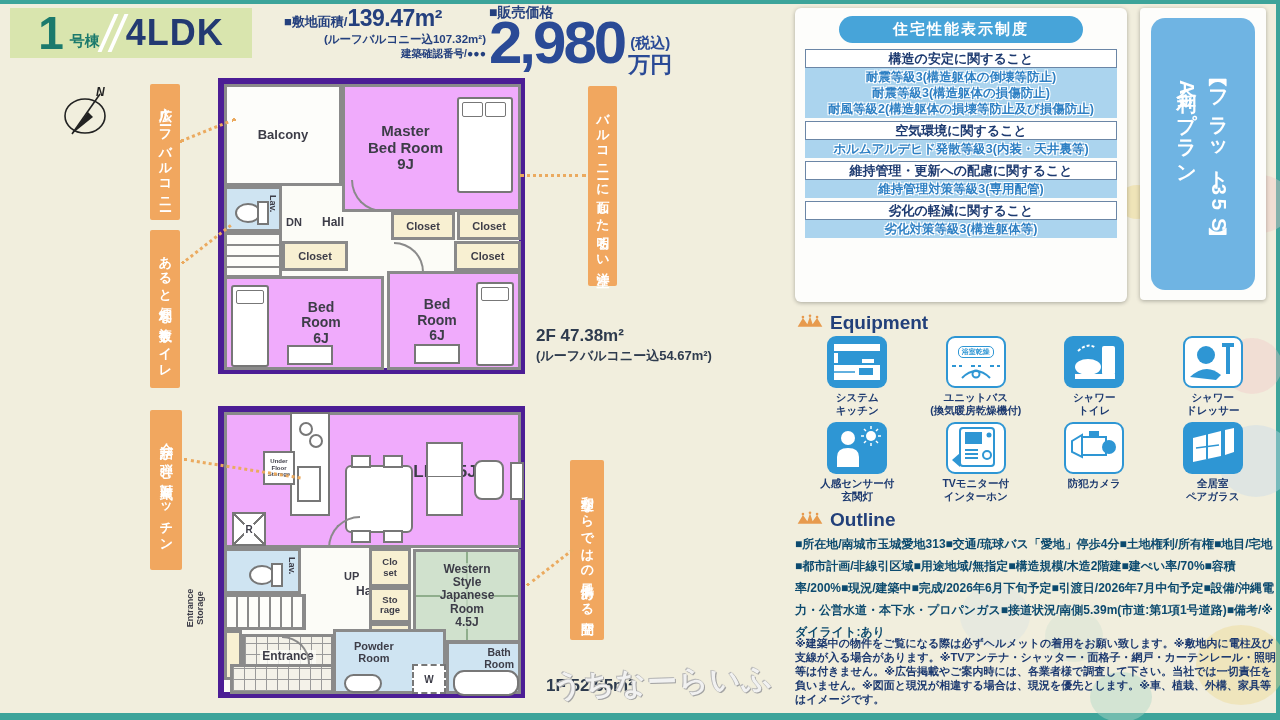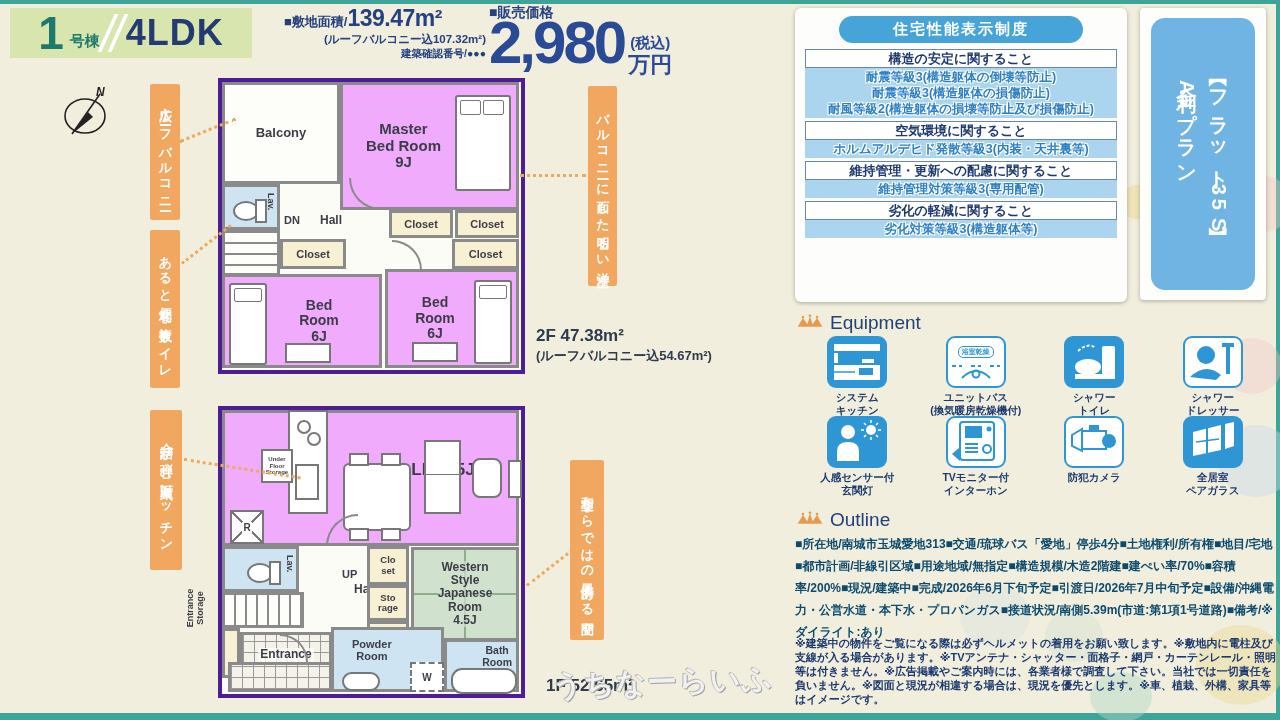--- a/index.html
+++ b/index.html
@@ -38,38 +38,38 @@
   .perf-grade{color:#2e80c4;font-size:12.5px;font-weight:700;line-height:16px;white-space:nowrap;
         text-shadow:1px 1px 0 #fff,-1px -1px 0 #fff,1px -1px 0 #fff,-1px 1px 0 #fff;}
   
   .banner{left:1140px;top:8px;width:126px;height:292px;background:#fdfdfb;border-radius:4px;
         box-shadow:0 1px 4px rgba(0,0,0,.3);}
   .banner-blue{position:absolute;left:11px;top:10px;width:104px;height:272px;background:#6fb4e3;
         border-radius:14px;display:flex;align-items:center;justify-content:center;}
   .banner-text{writing-mode:vertical-rl;color:#fff;font-weight:700;font-size:20px;
         letter-spacing:4px;line-height:1.6;}
   
-  .sec-head{display:flex;align-items:center;gap:5px;color:#22407a;font-size:19px;font-weight:400;}
+  .sec-head{display:flex;align-items:center;gap:5px;color:#22407a;font-size:19px;font-weight:700;}
   .eq-grid{left:798px;top:336px;width:474px;display:grid;grid-template-columns:repeat(4,1fr);
-        row-gap:0;}
+        row-gap:6px;}
   .eq-cell{text-align:center;}
   .eq-ic{width:60px;height:52px;margin:0 auto 3px;border-radius:9px;position:relative;
         display:flex;align-items:center;justify-content:center;flex-direction:column;}
   .eq-blue{background:#2e96d4;}
   .eq-white{background:#fff;border:2.5px solid #2e96d4;box-sizing:border-box;}
   .eq-label{font-size:10.5px;font-weight:700;color:#1d3a70;line-height:1.2;white-space:pre-line;}
   .eq-badge{font-size:7px;font-weight:700;color:#2e96d4;border:1px solid #2e96d4;
         border-radius:5px;padding:0 3px;margin-top:3px;}
   
   .out-details{left:795px;top:533px;width:484px;font-size:12px;line-height:22px;
         font-weight:700;color:#0c4a6e;}
   .out-notes{left:795px;top:636px;width:486px;font-size:11px;line-height:14px;
         font-weight:700;color:#1d3a70;}
   
-  .plan{position:absolute;background:#fcfcf7;border:4px solid #4c1d95;box-sizing:border-box;}
+  .plan{position:absolute;background:#fcfcf7;border:6px solid #4c1d95;box-sizing:border-box;}
   .room{position:absolute;border:3px solid #8a8a8a;box-sizing:border-box;display:flex;
         align-items:center;justify-content:center;text-align:center;}
   .rlabel{font-weight:700;color:#3d3d48;white-space:pre-line;line-height:1.1;}
   .pink{background:#f0abfc;justify-content:center;} .cream{background:#f8f0d2;} .wet{background:#cfe4f2;}
   .green{background:#d0e1cd;} .whiteroom{background:#fdfdfa;}
   .stairs-v{background:#fdfdfa repeating-linear-gradient(180deg,transparent 0 9px,#8a8a8a 9px 11px);}
   .stairs-h{background:#fdfdfa repeating-linear-gradient(90deg,transparent 0 9px,#8a8a8a 9px 11px);}
   .grid-tile{background-color:#f4f2e9;background-image:
         repeating-linear-gradient(0deg,#9a9a9a 0 1px,transparent 1px 11px),
         repeating-linear-gradient(90deg,#9a9a9a 0 1px,transparent 1px 11px);}

